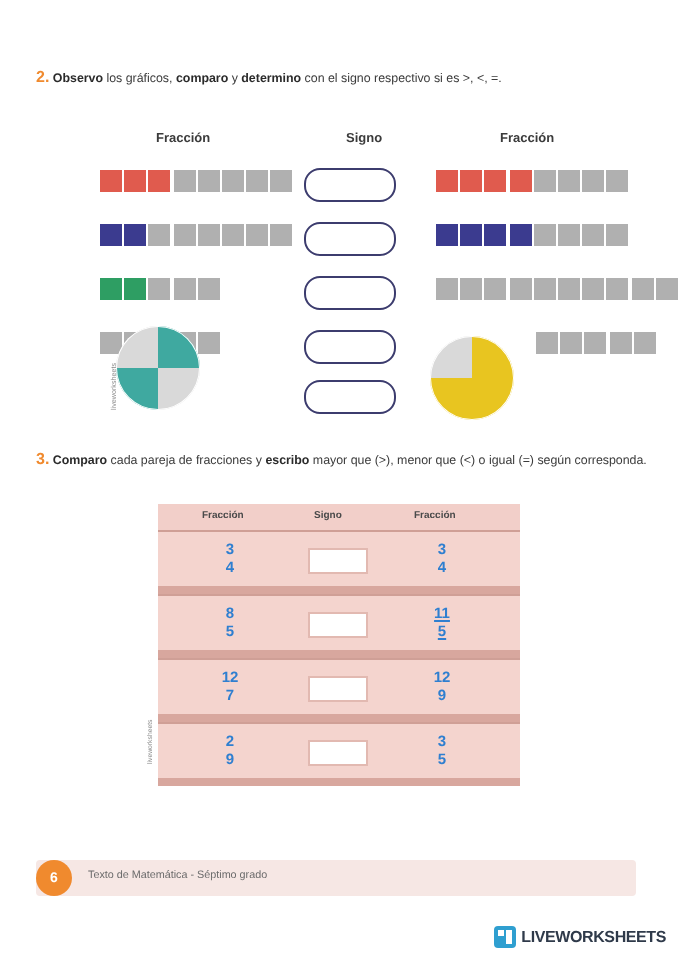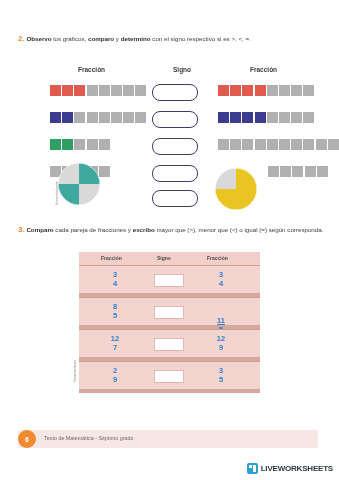--- a/index.html
+++ b/index.html
@@ -247,21 +247,21 @@
       </div>
     </div>
 
     <div class="tr" style="top:45px;">
       <div class="shadow"></div>
       <div class="frac" style="left:22px;top:4px;">
         <span>8</span>
         <span class="den">5</span>
       </div>
       <div class="tbox" style="left:75px;top:8px;"></div>
-      <div class="frac" style="left:128px;top:18px;text-decoration:underline;">
+      <div class="frac" style="left:128px;top:4px;text-decoration:underline;">
         <span>11</span>
         <span class="den">5</span>
       </div>
     </div>
 
     <div class="tr" style="top:77px;">
       <div class="shadow"></div>
       <div class="frac" style="left:22px;top:4px;">
         <span>12</span>
         <span class="den">7</span>

